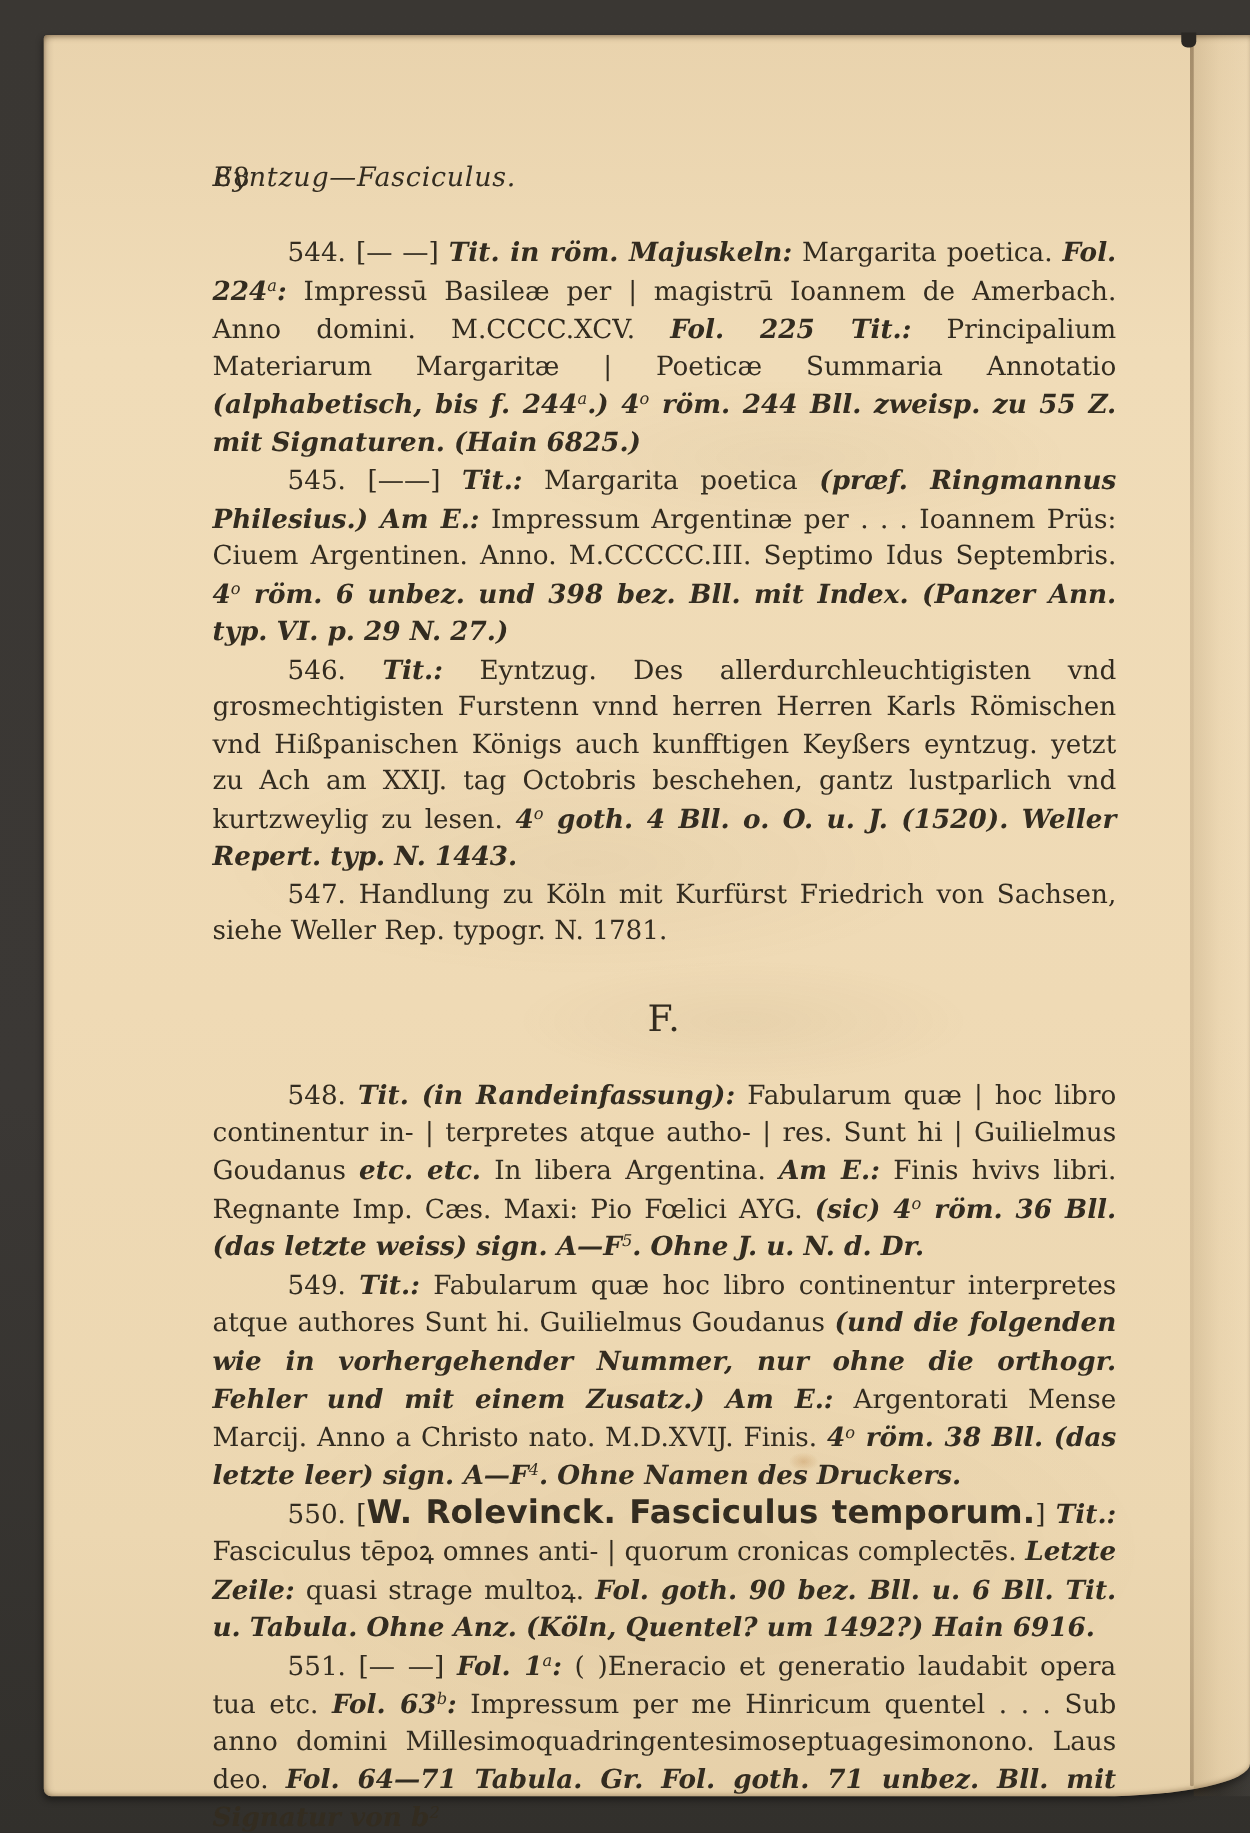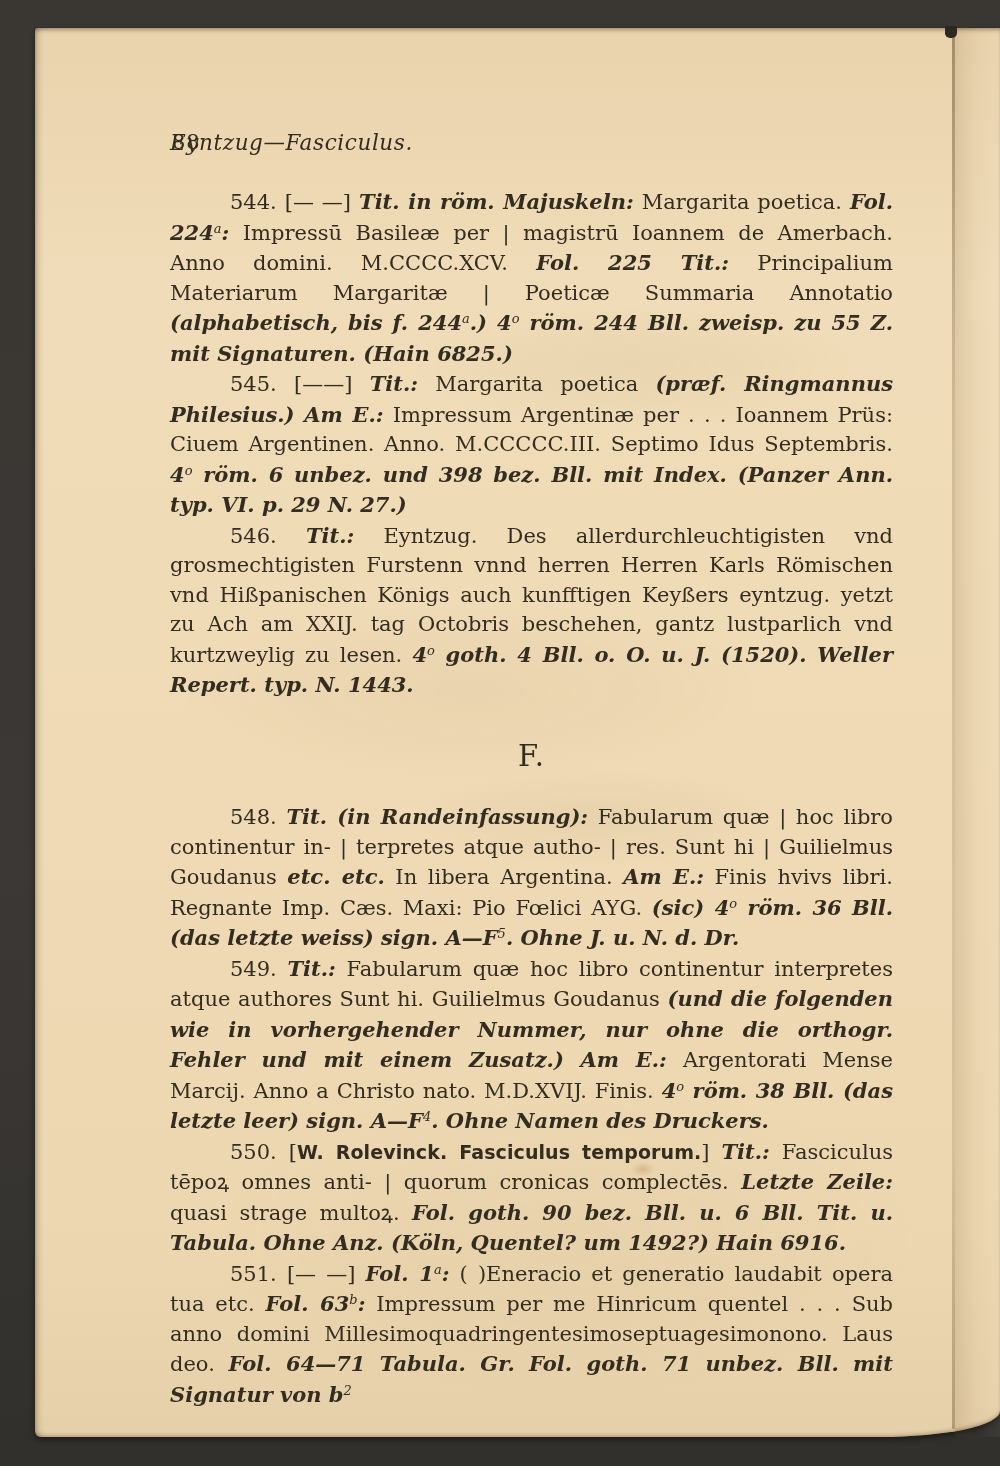--- a/index.html
+++ b/index.html
@@ -50,21 +50,21 @@
   .textcol{
     position:absolute;left:135px;top:100px;width:723px;
     color:#332c20;
     font-size:21px;line-height:29.5px;
   }
   .pagehead{position:relative;height:30px;margin-bottom:29px;}
   .pagenum{position:absolute;left:2px;top:0;font-size:21px;letter-spacing:1px;}
   .runtitle{text-align:left;font-style:italic;font-size:21.5px;letter-spacing:0.6px;}
   .entry{margin:0;text-indent:60px;text-align:justify;}
   .seg-i{font-style:italic;font-weight:bold;}
-  .seg-b{font-family:"DejaVu Sans",sans-serif;font-weight:700;font-size:19px;letter-spacing:0.1px;}
+  .seg-b{font-family:"DejaVu Sans",sans-serif;font-weight:700;font-size:26px;letter-spacing:0.1px;}
   .seg-sr,.seg-si{font-size:13px;position:relative;top:-7px;line-height:0;}
   .seg-si{font-style:italic;}
   .sect-heading{
     text-align:center;font-size:29px;letter-spacing:1px;
     margin:41px 0 31px 0;text-indent:0;font-weight:400;
   }
 </style>
 </head>
 <body>
 
@@ -77,20 +77,21 @@
     <div class="textcol">
       <div class="pagehead">
         <span class="pagenum">88</span>
         <div class="runtitle">Eyntzug—Fasciculus.</div>
       </div>
 
       <div id="entries-top">
           <p class="entry"><span class="seg seg-r">544. [— —] </span><span class="seg seg-i">Tit. in röm. Majuskeln:</span><span class="seg seg-r"> Margarita poetica. </span><span class="seg seg-i">Fol. 224</span><span class="seg seg-si">a</span><span class="seg seg-i">:</span><span class="seg seg-r"> Impressū Basileæ per | magistrū Ioannem de Amerbach. Anno domini. M.CCCC.XCV. </span><span class="seg seg-i">Fol. 225 Tit.:</span><span class="seg seg-r"> Principalium Materiarum Margaritæ | Poeticæ Summaria Annotatio </span><span class="seg seg-i">(alphabetisch, bis f. 244</span><span class="seg seg-si">a</span><span class="seg seg-i">.) 4</span><span class="seg seg-si">o</span><span class="seg seg-i"> röm. 244 Bll. zweisp. zu 55 Z. mit Signaturen. (Hain 6825.)</span></p>
           <p class="entry"><span class="seg seg-r">545. [——] </span><span class="seg seg-i">Tit.:</span><span class="seg seg-r"> Margarita poetica </span><span class="seg seg-i">(præf. Ringmannus Philesius.) Am E.:</span><span class="seg seg-r"> Impressum Argentinæ per . . . Ioannem Prüs: Ciuem Argentinen. Anno. M.CCCCC.III. Septimo Idus Septembris. </span><span class="seg seg-i">4</span><span class="seg seg-si">o</span><span class="seg seg-i"> röm. 6 unbez. und 398 bez. Bll. mit Index. (Panzer Ann. typ. VI. p. 29 N. 27.)</span></p>
           <p class="entry"><span class="seg seg-r">546. </span><span class="seg seg-i">Tit.:</span><span class="seg seg-r"> Eyntzug. Des allerdurchleuchtigisten vnd grosmechtigisten Furstenn vnnd herren Herren Karls Römischen vnd Hißpanischen Königs auch kunfftigen Keyßers eyntzug. yetzt zu Ach am XXIJ. tag Octobris beschehen, gantz lustparlich vnd kurtzweylig zu lesen. </span><span class="seg seg-i">4</span><span class="seg seg-si">o</span><span class="seg seg-i"> goth. 4 Bll. o. O. u. J. (1520). Weller Repert. typ. N. 1443.</span></p>
+          <p class="entry"><span class="seg seg-r">547. Handlung zu Köln mit Kurfürst Friedrich von Sachsen, siehe Weller Rep. typogr. N. 1781.</span></p>
         </div>
 
       <p class="sect-heading">F.</p>
 
       <div id="entries-bottom">
           <p class="entry"><span class="seg seg-r">548. </span><span class="seg seg-i">Tit. (in Randeinfassung):</span><span class="seg seg-r"> Fabularum quæ | hoc libro continentur in- | terpretes atque autho- | res. Sunt hi | Guilielmus Goudanus </span><span class="seg seg-i">etc. etc.</span><span class="seg seg-r"> In libera Argentina. </span><span class="seg seg-i">Am E.:</span><span class="seg seg-r"> Finis hvivs libri. Regnante Imp. Cæs. Maxi: Pio Fœlici AYG. </span><span class="seg seg-i">(sic) 4</span><span class="seg seg-si">o</span><span class="seg seg-i"> röm. 36 Bll. (das letzte weiss) sign. A—F</span><span class="seg seg-si">5</span><span class="seg seg-i">. Ohne J. u. N. d. Dr.</span></p>
           <p class="entry"><span class="seg seg-r">549. </span><span class="seg seg-i">Tit.:</span><span class="seg seg-r"> Fabularum quæ hoc libro continentur interpretes atque authores Sunt hi. Guilielmus Goudanus </span><span class="seg seg-i">(und die folgenden wie in vorhergehender Nummer, nur ohne die orthogr. Fehler und mit einem Zusatz.) Am E.:</span><span class="seg seg-r"> Argentorati Mense Marcij. Anno a Christo nato. M.D.XVIJ. Finis. </span><span class="seg seg-i">4</span><span class="seg seg-si">o</span><span class="seg seg-i"> röm. 38 Bll. (das letzte leer) sign. A—F</span><span class="seg seg-si">4</span><span class="seg seg-i">. Ohne Namen des Druckers.</span></p>
           <p class="entry"><span class="seg seg-r">550. [</span><span class="seg seg-b">W. Rolevinck. Fasciculus temporum.</span><span class="seg seg-r">] </span><span class="seg seg-i">Tit.:</span><span class="seg seg-r"> Fasciculus tēpoꝝ omnes anti- | quorum cronicas complectēs. </span><span class="seg seg-i">Letzte Zeile:</span><span class="seg seg-r"> quasi strage multoꝝ. </span><span class="seg seg-i">Fol. goth. 90 bez. Bll. u. 6 Bll. Tit. u. Tabula. Ohne Anz. (Köln, Quentel? um 1492?) Hain 6916.</span></p>
           <p class="entry"><span class="seg seg-r">551. [— —] </span><span class="seg seg-i">Fol. 1</span><span class="seg seg-si">a</span><span class="seg seg-i">:</span><span class="seg seg-r"> ( )Eneracio et generatio laudabit opera tua etc. </span><span class="seg seg-i">Fol. 63</span><span class="seg seg-si">b</span><span class="seg seg-i">:</span><span class="seg seg-r"> Impressum per me Hinricum quentel . . . Sub anno domini Millesimoquadringentesimoseptuagesimonono. Laus deo. </span><span class="seg seg-i">Fol. 64—71 Tabula. Gr. Fol. goth. 71 unbez. Bll. mit Signatur von b</span><span class="seg seg-si">2</span></p>
         </div>

